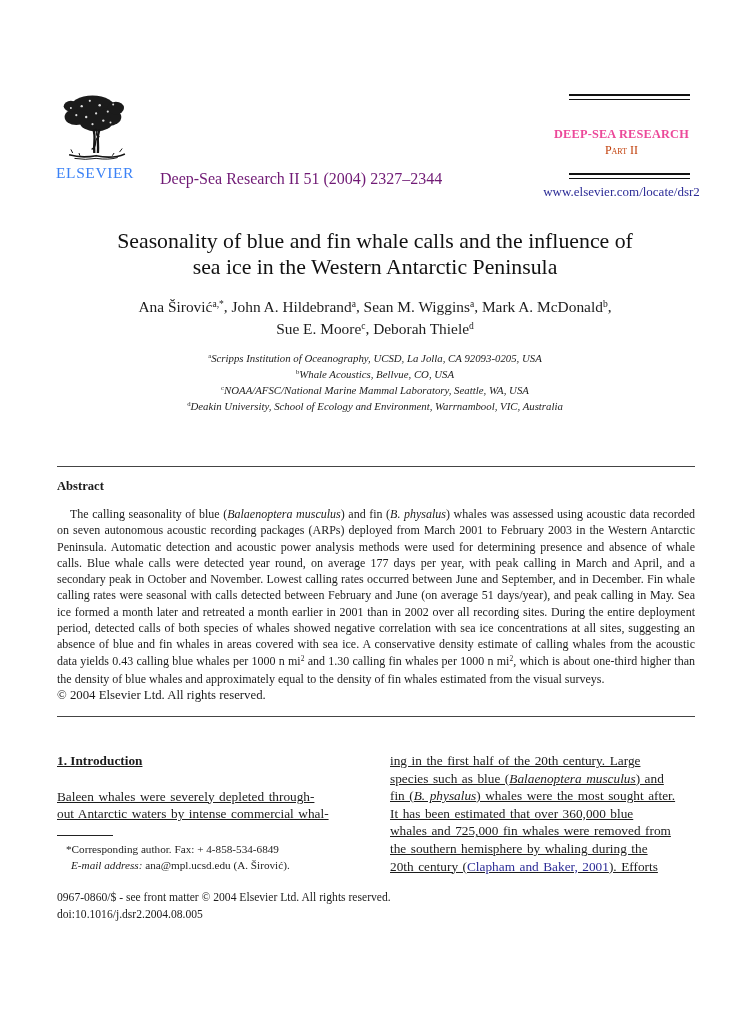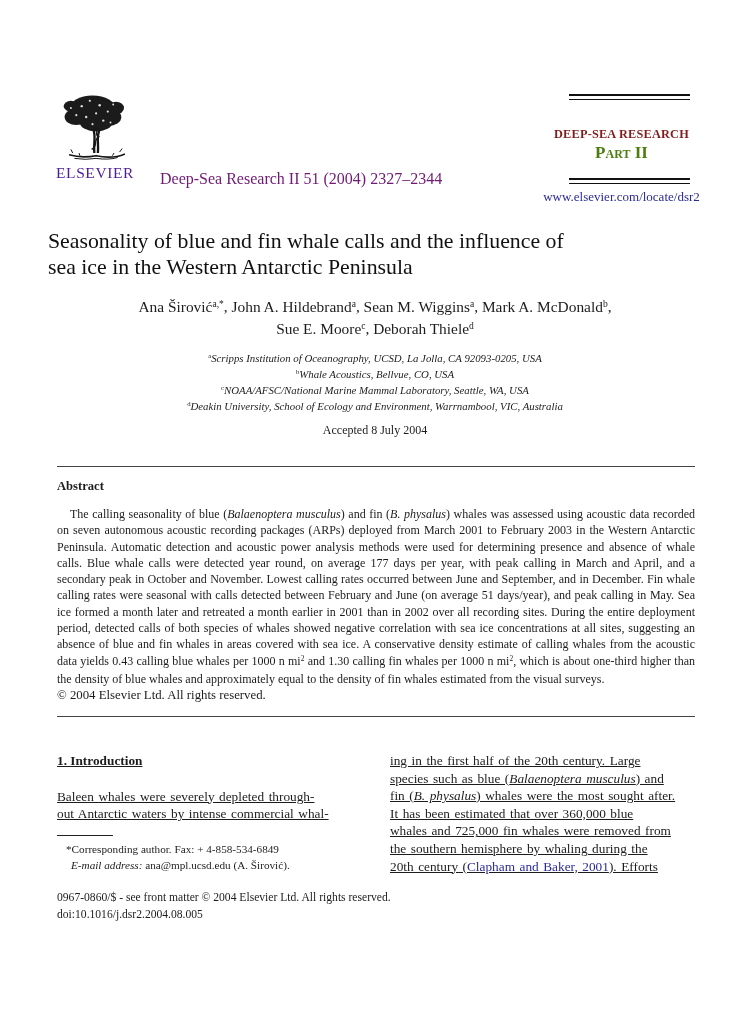--- a/index.html
+++ b/index.html
@@ -4,34 +4,34 @@
 <style>
   * { margin: 0; padding: 0; box-sizing: border-box; }
   html, body { background: #ffffff; }
   body { width: 750px; height: 1024px; position: relative; overflow: hidden;
          font-family: "Liberation Serif", "DejaVu Serif", serif; color: #1c1c1c; }
   .page { position: absolute; inset: 0; }
 
   
   .logo-wrap { position: absolute; left: 56px; top: 90px; width: 86px; }
   .logo-art { display: block; width: 82px; height: 72px; }
-  .publisher-wordmark { font-size: 15.5px; letter-spacing: 0.6px; margin-top: 2px; color: #4c1d95; }
+  .publisher-wordmark { font-size: 15.5px; letter-spacing: 0.6px; margin-top: 2px; color: #3b82f6; }
   .journal-citation { position: absolute; left: 160px; top: 170px; width: 380px;
                       text-align: left; font-size: 16px; color: #701a75; }
   .journal-block { position: absolute; left: 543px; top: 94px; width: 157px; text-align: center; }
   .double-rule { height: 6px; border-top: 2.6px solid #111; border-bottom: 1.4px solid #111;
                  margin-left: 26px; margin-right: 10px; }
-  .journal-name { margin-top: 27px; font-weight: bold; font-size: 12.3px; letter-spacing: 0.2px; color: #7f1d1d; }
-  .journal-part { font-weight: bold; font-size: 17px; font-variant: small-caps; margin-top: 1px; color: #4d7c0f; }
+  .journal-name { margin-top: 27px; font-weight: bold; font-size: 12.3px; letter-spacing: 0.2px; color: #ec4899; }
+  .journal-part { font-weight: normal; font-size: 12px; font-variant: small-caps; margin-top: 1px; color: #c2410c; }
   .journal-block .double-rule.lower { margin-top: 15px; }
   .journal-url { display: block; margin-top: 5px; font-size: 13px;
                  color: var(--link, #2b2b96); text-decoration: none; cursor: pointer; }
 
   
-  .article-title { position: absolute; left: 48px; top: 228px; width: 654px; 
+  .article-title { position: absolute; left: 48px; top: 228px; width: 654px; text-align: center;
                    font-size: 21.8px; line-height: 26px; font-weight: normal; color: #111; }
   .authors { position: absolute; left: 60px; top: 297px; width: 630px; text-align: center;
              font-size: 15.4px; line-height: 20px; }
   .affiliations { position: absolute; left: 60px; top: 351px; width: 630px; text-align: center;
                   font-size: 10.8px; line-height: 14px; }
   .accepted { position: absolute; left: 60px; top: 423px; width: 630px; text-align: center; font-size: 12px; }
 
   
   .rule { position: absolute; left: 57px; width: 638px; border-top: 1.4px solid #444; }
   .rule.abstract-top { top: 466px; }
@@ -121,21 +121,20 @@
 
   <div class="authors"><span>Ana Širović</span><span class="seg-sup">a,*</span><span>, John A. Hildebrand</span><span class="seg-sup">a</span><span>, Sean M. Wiggins</span><span class="seg-sup">a</span><span>, Mark A. McDonald</span><span class="seg-sup">b</span><span>,</span><br><span>Sue E. Moore</span><span class="seg-sup">c</span><span>, Deborah Thiele</span><span class="seg-sup">d</span></div>
 
   <div class="affiliations">
     <div><span class="seg-sup">a</span><span class="seg-i">Scripps Institution of Oceanography, UCSD, La Jolla, CA 92093-0205, USA</span></div>
     <div><span class="seg-sup">b</span><span class="seg-i">Whale Acoustics, Bellvue, CO, USA</span></div>
     <div><span class="seg-sup">c</span><span class="seg-i">NOAA/AFSC/National Marine Mammal Laboratory, Seattle, WA, USA</span></div>
     <div><span class="seg-sup">d</span><span class="seg-i">Deakin University, School of Ecology and Environment, Warrnambool, VIC, Australia</span></div>
   </div>
 
-  <div class="accepted">Accepted 8 July 2004</div>
 
   <div class="rule abstract-top"></div>
 
   <div class="abstract">
     <div class="abstract-heading">Abstract</div>
     <p class="abstract-body"><span>The calling seasonality of blue (</span><span class="seg-i">Balaenoptera musculus</span><span>) and fin (</span><span class="seg-i">B. physalus</span><span>) whales was assessed using acoustic data recorded on seven autonomous acoustic recording packages (ARPs) deployed from March 2001 to February 2003 in the Western Antarctic Peninsula. Automatic detection and acoustic power analysis methods were used for determining presence and absence of whale calls. Blue whale calls were detected year round, on average 177 days per year, with peak calling in March and April, and a secondary peak in October and November. Lowest calling rates occurred between June and September, and in December. Fin whale calling rates were seasonal with calls detected between February and June (on average 51 days/year), and peak calling in May. Sea ice formed a month later and retreated a month earlier in 2001 than in 2002 over all recording sites. During the entire deployment period, detected calls of both species of whales showed negative correlation with sea ice concentrations at all sites, suggesting an absence of blue and fin whales in areas covered with sea ice. A conservative density estimate of calling whales from the acoustic data yields 0.43 calling blue whales per 1000 n mi</span><span class="seg-sup">2</span><span> and 1.30 calling fin whales per 1000 n mi</span><span class="seg-sup">2</span><span>, which is about one-third higher than the density of blue whales and approximately equal to the density of fin whales estimated from the visual surveys.</span></p>
     <div class="abstract-copyright">© 2004 Elsevier Ltd. All rights reserved.</div>
   </div>
 
   <div class="rule abstract-bottom"></div>

